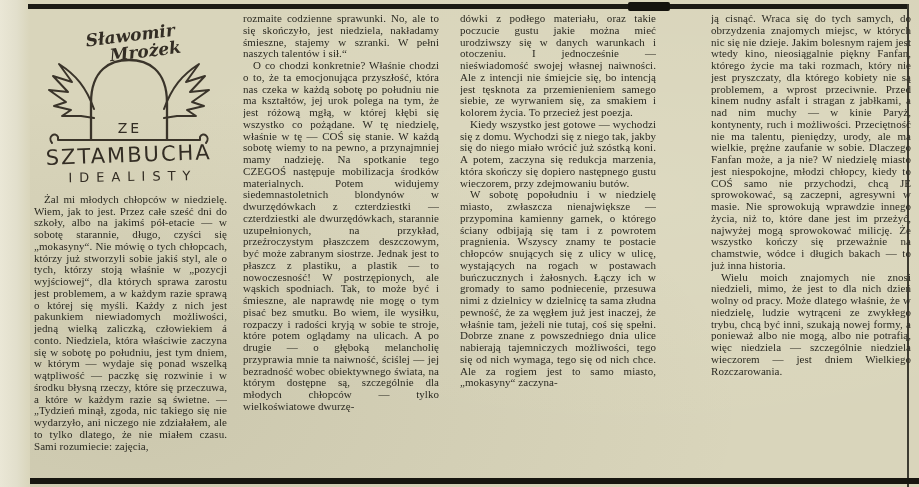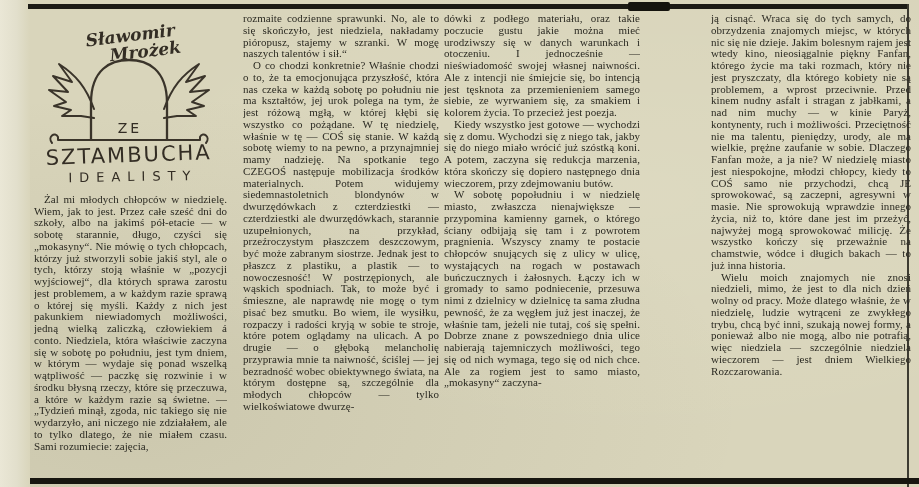--- a/index.html
+++ b/index.html
@@ -24,21 +24,21 @@
 
   .col{
     position:absolute;top:13px;height:460px;overflow:hidden;
     font-size:11px;line-height:11.75px;text-align:justify;
     letter-spacing:0.05px;
   }
   .col p{margin:0;}
   .col p.indent{text-indent:10px;}
   .col1{left:34px;width:193px;}
   .col2{left:243px;width:196px;}
-  .col3{left:444px;width:196px;}
+  .col3{left:460px;width:196px;}
   .col4{left:679px;width:200px;margin-left:32px;}
 
   .masthead{width:190px;height:168px;margin:6px 0 4px 0;}
   .ink{stroke:#3a342a;fill:none;stroke-width:2;stroke-linecap:round;stroke-linejoin:round;}
   .sig{font-family:"DejaVu Serif",serif;font-style:italic;font-weight:bold;font-size:17px;fill:#332d24;}
   .hand-big{font-family:"DejaVu Sans",sans-serif;font-size:21px;letter-spacing:2px;fill:#332d24;}
   .hand-mid{font-family:"DejaVu Sans",sans-serif;font-size:14px;letter-spacing:3px;fill:#332d24;}
   .hand-small{font-family:"DejaVu Sans",sans-serif;font-size:13px;letter-spacing:7px;fill:#332d24;}
 </style>
 </head>
@@ -67,27 +67,27 @@
       <path class="ink" d="M18 124 C13 118 21 112 24 118 L24 121 L166 121 L166 118 C169 112 177 118 172 124"></path>
 
       <text class="hand-mid" x="96" y="114" text-anchor="middle">ZE</text>
       <text class="hand-big" x="95" y="143" text-anchor="middle" transform="rotate(-2 95 143)">SZTAMBUCHA</text>
       <text class="hand-small" x="99" y="162" text-anchor="middle" transform="rotate(-1 99 162)">IDEALISTY</text>
     </svg>
     <p class="indent">Żal mi młodych chłopców w niedzielę. Wiem, jak to jest. Przez całe sześć dni do szkoły, albo na jakimś pół-etacie — w sobotę starannie, długo, czyści się „mokasyny“. Nie mówię o tych chłopcach, którzy już stworzyli sobie jakiś styl, ale o tych, którzy stoją właśnie w „pozycji wyjściowej“, dla których sprawa zarostu jest problemem, a w każdym razie sprawą o której się myśli. Każdy z nich jest pakunkiem niewiadomych możliwości, jedną wielką zaliczką, człowiekiem á conto. Niedziela, która właściwie zaczyna się w sobotę po południu, jest tym dniem, w którym — wydaje się ponad wszelką wątpliwość — paczkę się rozwinie i w środku błysną rzeczy, które się przeczuwa, a które w każdym razie są świetne. — „Tydzień minął, zgoda, nic takiego się nie wydarzyło, ani niczego nie zdziałałem, ale to tylko dlatego, że nie miałem czasu. Sami rozumiecie: zajęcia,</p>
   </div>
 
   <div class="col col2">
-    <p>rozmaite codzienne sprawunki. No, ale to się skończyło, jest niedziela, nakładamy pióropusz, stajemy w szranki. W mogę naszych talentów i sił.“</p>
+    <p>rozmaite codzienne sprawunki. No, ale to się skończyło, jest niedziela, nakładamy śmieszne, stajemy w szranki. W pełni naszych talentów i sił.“</p>
     <p class="indent">O co chodzi konkretnie? Właśnie chodzi o to, że ta emocjonująca przyszłość, która nas czeka w każdą sobotę po południu nie ma kształtów, jej urok polega na tym, że jest różową mgłą, w której kłębi się wszystko co pożądane. W tę niedzielę, właśnie w tę — COŚ się stanie. W każdą sobotę wiemy to na pewno, a przynajmniej mamy nadzieję. Na spotkanie tego CZEGOŚ następuje mobilizacja środków materialnych. Potem widujemy siedemnastoletnich blondynów w dwurzędówkach z czterdziestki — czterdziestki ale dwurzędówkach, starannie uzupełnionych, na przykład, przeźroczystym płaszczem deszczowym, być może zabranym siostrze. Jednak jest to płaszcz z plastiku, a plastik — to nowoczesność! W postrzępionych, ale wąskich spodniach. Tak, to może być i śmieszne, ale naprawdę nie mogę o tym pisać bez smutku. Bo wiem, ile wysiłku, rozpaczy i radości kryją w sobie te stroje, które potem oglądamy na ulicach. A po drugie — o głęboką melancholię przyprawia mnie ta naiwność, ściślej — jej bezradność wobec obiektywnego świata, na którym dostępne są, szczególnie dla młodych chłopców — tylko wielkoświatowe dwurzę-</p>
   </div>
 
   <div class="col col3">
     <p>dówki z podłego materiału, oraz takie poczucie gustu jakie można mieć urodziwszy się w danych warunkach i otoczeniu. I jednocześnie — nieświadomość swojej własnej naiwności. Ale z intencji nie śmiejcie się, bo intencją jest tęsknota za przemienieniem samego siebie, ze wyrwaniem się, za smakiem i kolorem życia. To przecież jest poezja.</p>
-    <p class="indent">Kiedy wszystko jest gotowe — wychodzi się z domu. Wychodzi się z niego tak, jakby się do niego miało wrócić już szóstką koni. A potem, zaczyna się redukcja marzenia, która skończy się dopiero następnego dnia wieczorem, przy zdejmowaniu butów.</p>
+    <p class="indent">Kiedy wszystko jest gotowe — wychodzi się z domu. Wychodzi się z niego tak, jakby się do niego miało wrócić już szóstką koni. A potem, zaczyna się redukcja marzenia, która skończy się dopiero następnego gustu wieczorem, przy zdejmowaniu butów.</p>
     <p class="indent">W sobotę popołudniu i w niedzielę miasto, zwłaszcza nienajwiększe — przypomina kamienny garnek, o którego ściany odbijają się tam i z powrotem pragnienia. Wszyscy znamy te postacie chłopców snujących się z ulicy w ulicę, wystających na rogach w postawach buńczucznych i żałosnych. Łączy ich w gromady to samo podniecenie, przesuwa nimi z dzielnicy w dzielnicę ta sama złudna pewność, że za węgłem już jest inaczej, że właśnie tam, jeżeli nie tutaj, coś się spełni. Dobrze znane z powszedniego dnia ulice nabierają tajemniczych możliwości, tego się od nich wymaga, tego się od nich chce. Ale za rogiem jest to samo miasto, „mokasyny“ zaczyna-</p>
   </div>
 
   <div class="col col4">
     <p>ją cisnąć. Wraca się do tych samych, do obrzydzenia znajomych miejsc, w których nic się nie dzieje. Jakim bolesnym rajem jest wtedy kino, nieosiągalnie piękny Fanfan, którego życie ma taki rozmach, który nie jest pryszczaty, dla którego kobiety nie są problemem, a wprost przeciwnie. Przed kinem nudny asfalt i stragan z jabłkami, a nad nim muchy — w kinie Paryż, kontynenty, ruch i możliwości. Przeciętność nie ma talentu, pieniędzy, urody, ale ma wielkie, prężne zaufanie w sobie. Dlaczego Fanfan może, a ja nie? W niedzielę miasto jest niespokojne, młodzi chłopcy, kiedy to COŚ samo nie przychodzi, chcą JE sprowokować, są zaczepni, agresywni w masie. Nie sprowokują wprawdzie innego życia, niż to, które dane jest im przeżyć, najwyżej mogą sprowokować milicję. Że wszystko kończy się przeważnie na chamstwie, wódce i długich bakach — to już inna historia.</p>
     <p class="indent">Wielu moich znajomych nie znosi niedzieli, mimo, że jest to dla nich dzień wolny od pracy. Może dlatego właśnie, że w niedzielę, ludzie wytrąceni ze zwykłego trybu, chcą być inni, szukają nowej formy, a ponieważ albo nie mogą, albo nie potrafią, więc niedziela — szczególnie niedziela wieczorem — jest dniem Wielkiego Rozczarowania.</p>
   </div>
 
 </div>
 

